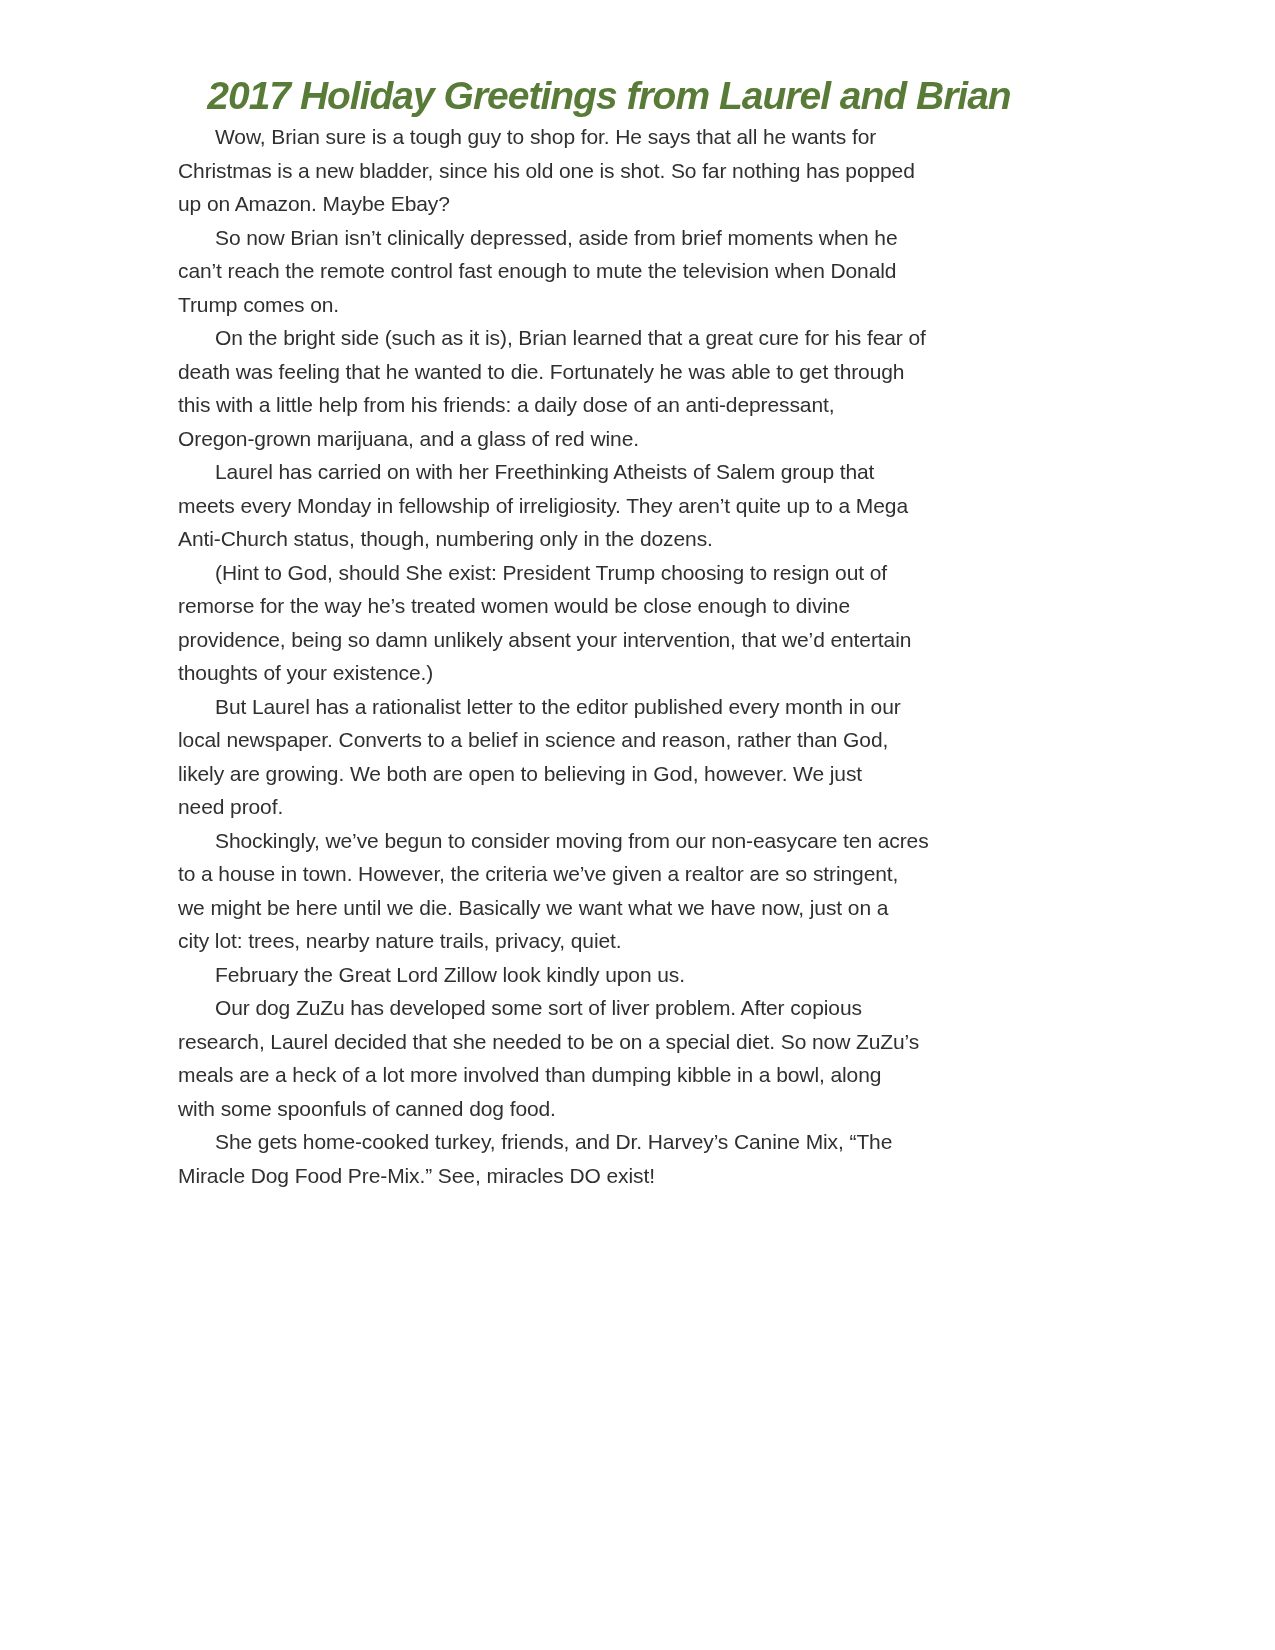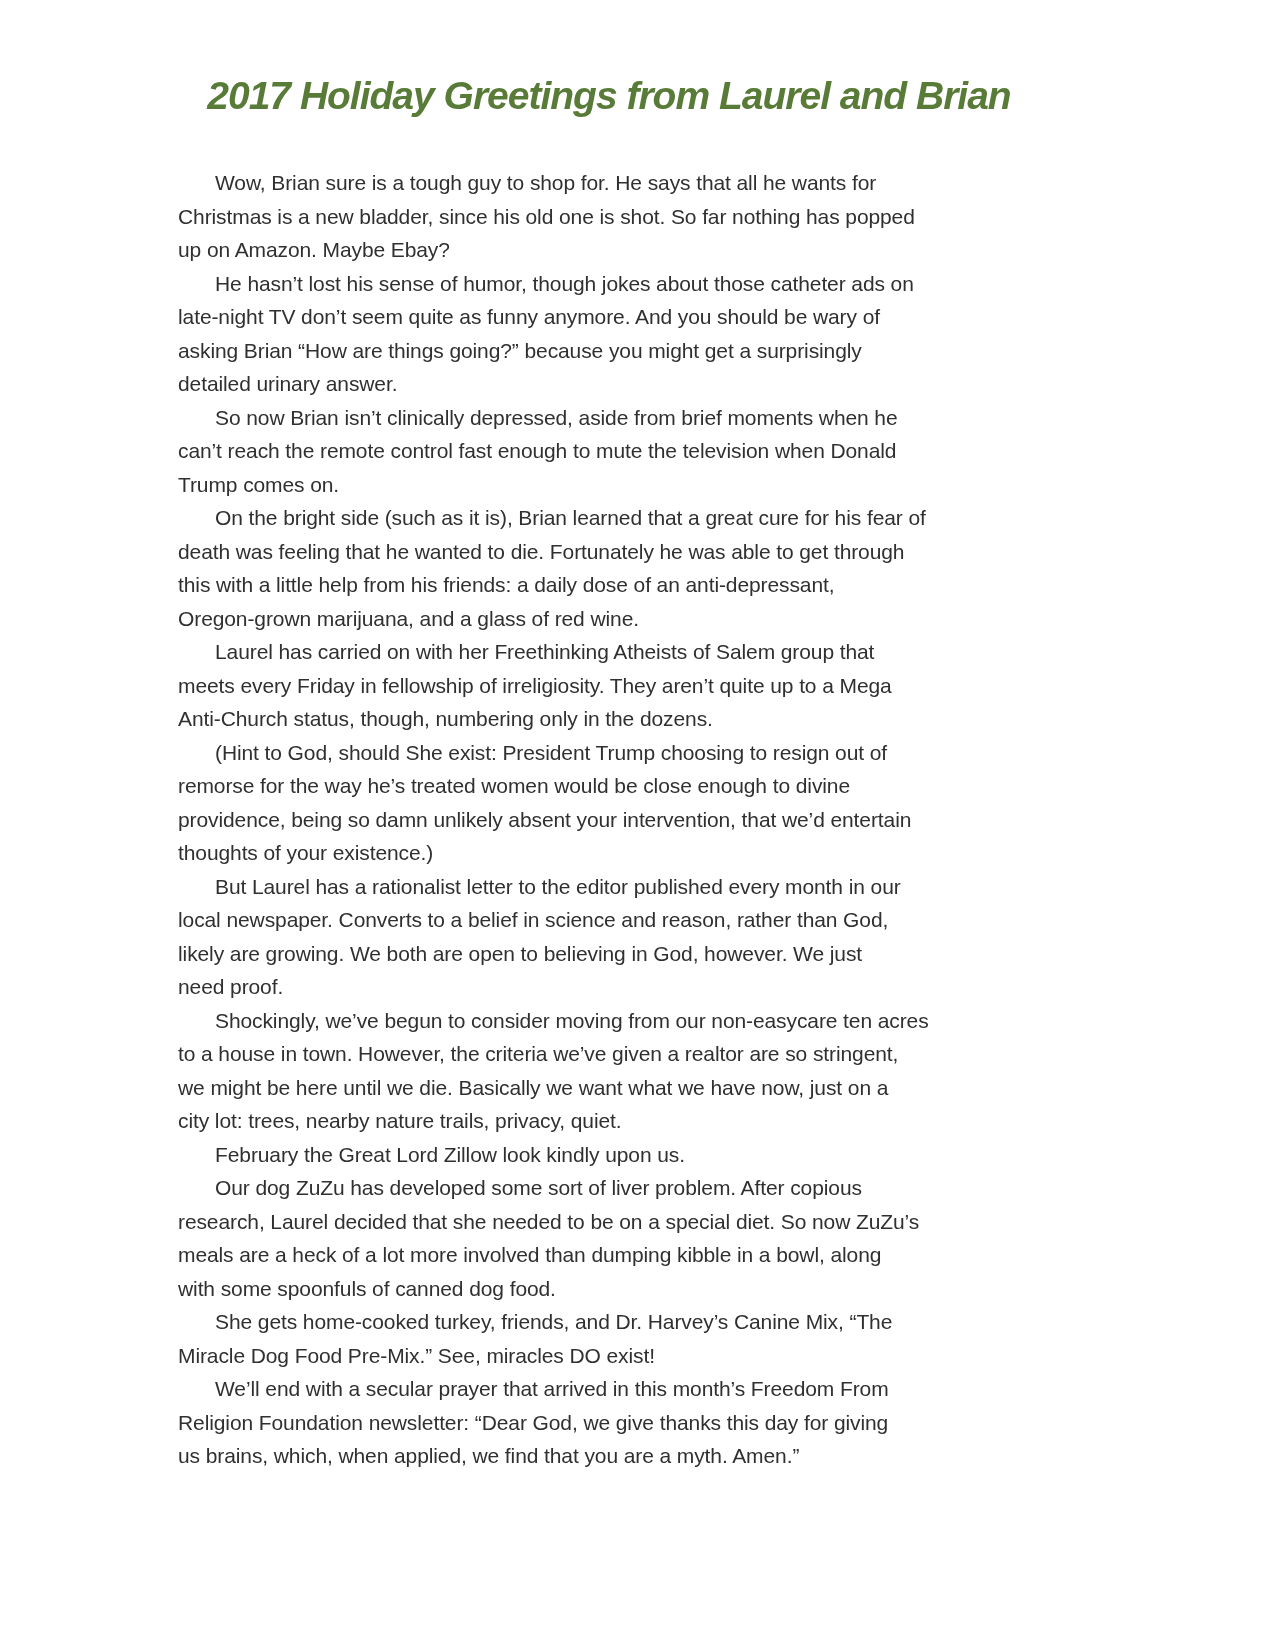--- a/index.html
+++ b/index.html
@@ -26,21 +26,20 @@
     text-align: center;
     font-family: "Liberation Sans", sans-serif;
     font-weight: bold;
     font-style: italic;
     font-size: 39px;
     line-height: 48px;
     letter-spacing: -1px;
     color: var(--title-color, #597b38);
   }
   .letter-body {
-    margin-top: 46px;
   }
   .para {
     margin: 0;
     text-indent: 37px;
     white-space: pre-line;
     font-family: "Liberation Sans", sans-serif;
     font-weight: 300;
     font-size: 21px;
     line-height: 33.5px;
     letter-spacing: -0.1px;
@@ -50,51 +49,44 @@
 </head>
 <body>
 
 <div class="page">
   <div class="column">
     <h1 class="title">2017 Holiday Greetings from Laurel and Brian</h1>
     <div class="letter-body">
       <p class="para">Wow, Brian sure is a tough guy to shop for. He says that all he wants for
 Christmas is a new bladder, since his old one is shot. So far nothing has popped
 up on Amazon. Maybe Ebay?</p>
-      <p class="para">He hasn’t lost his sense of humor, though jokes about those catheter ads on
-late-night TV don’t seem quite as funny anymore. And you should be wary of
-asking Brian “How are things going?” because you might get a surprisingly
-detailed urinary answer.</p>
       <p class="para">So now Brian isn’t clinically depressed, aside from brief moments when he
 can’t reach the remote control fast enough to mute the television when Donald
 Trump comes on.</p>
       <p class="para">On the bright side (such as it is), Brian learned that a great cure for his fear of
 death was feeling that he wanted to die. Fortunately he was able to get through
 this with a little help from his friends: a daily dose of an anti-depressant,
 Oregon-grown marijuana, and a glass of red wine.</p>
       <p class="para">Laurel has carried on with her Freethinking Atheists of Salem group that
-meets every Friday in fellowship of irreligiosity. They aren’t quite up to a Mega
+meets every Monday in fellowship of irreligiosity. They aren’t quite up to a Mega
 Anti-Church status, though, numbering only in the dozens.</p>
       <p class="para">(Hint to God, should She exist: President Trump choosing to resign out of
 remorse for the way he’s treated women would be close enough to divine
 providence, being so damn unlikely absent your intervention, that we’d entertain
 thoughts of your existence.)</p>
       <p class="para">But Laurel has a rationalist letter to the editor published every month in our
 local newspaper. Converts to a belief in science and reason, rather than God,
 likely are growing. We both are open to believing in God, however. We just
 need proof.</p>
       <p class="para">Shockingly, we’ve begun to consider moving from our non-easycare ten acres
 to a house in town. However, the criteria we’ve given a realtor are so stringent,
 we might be here until we die. Basically we want what we have now, just on a
 city lot: trees, nearby nature trails, privacy, quiet.</p>
       <p class="para">February the Great Lord Zillow look kindly upon us.</p>
       <p class="para">Our dog ZuZu has developed some sort of liver problem. After copious
 research, Laurel decided that she needed to be on a special diet. So now ZuZu’s
 meals are a heck of a lot more involved than dumping kibble in a bowl, along
 with some spoonfuls of canned dog food.</p>
       <p class="para">She gets home-cooked turkey, friends, and Dr. Harvey’s Canine Mix, “The
 Miracle Dog Food Pre-Mix.” See, miracles DO exist!</p>
-      <p class="para">We’ll end with a secular prayer that arrived in this month’s Freedom From
-Religion Foundation newsletter: “Dear God, we give thanks this day for giving
-us brains, which, when applied, we find that you are a myth. Amen.”</p>
     </div>
   </div>
 </div>
 
 </body></html>

